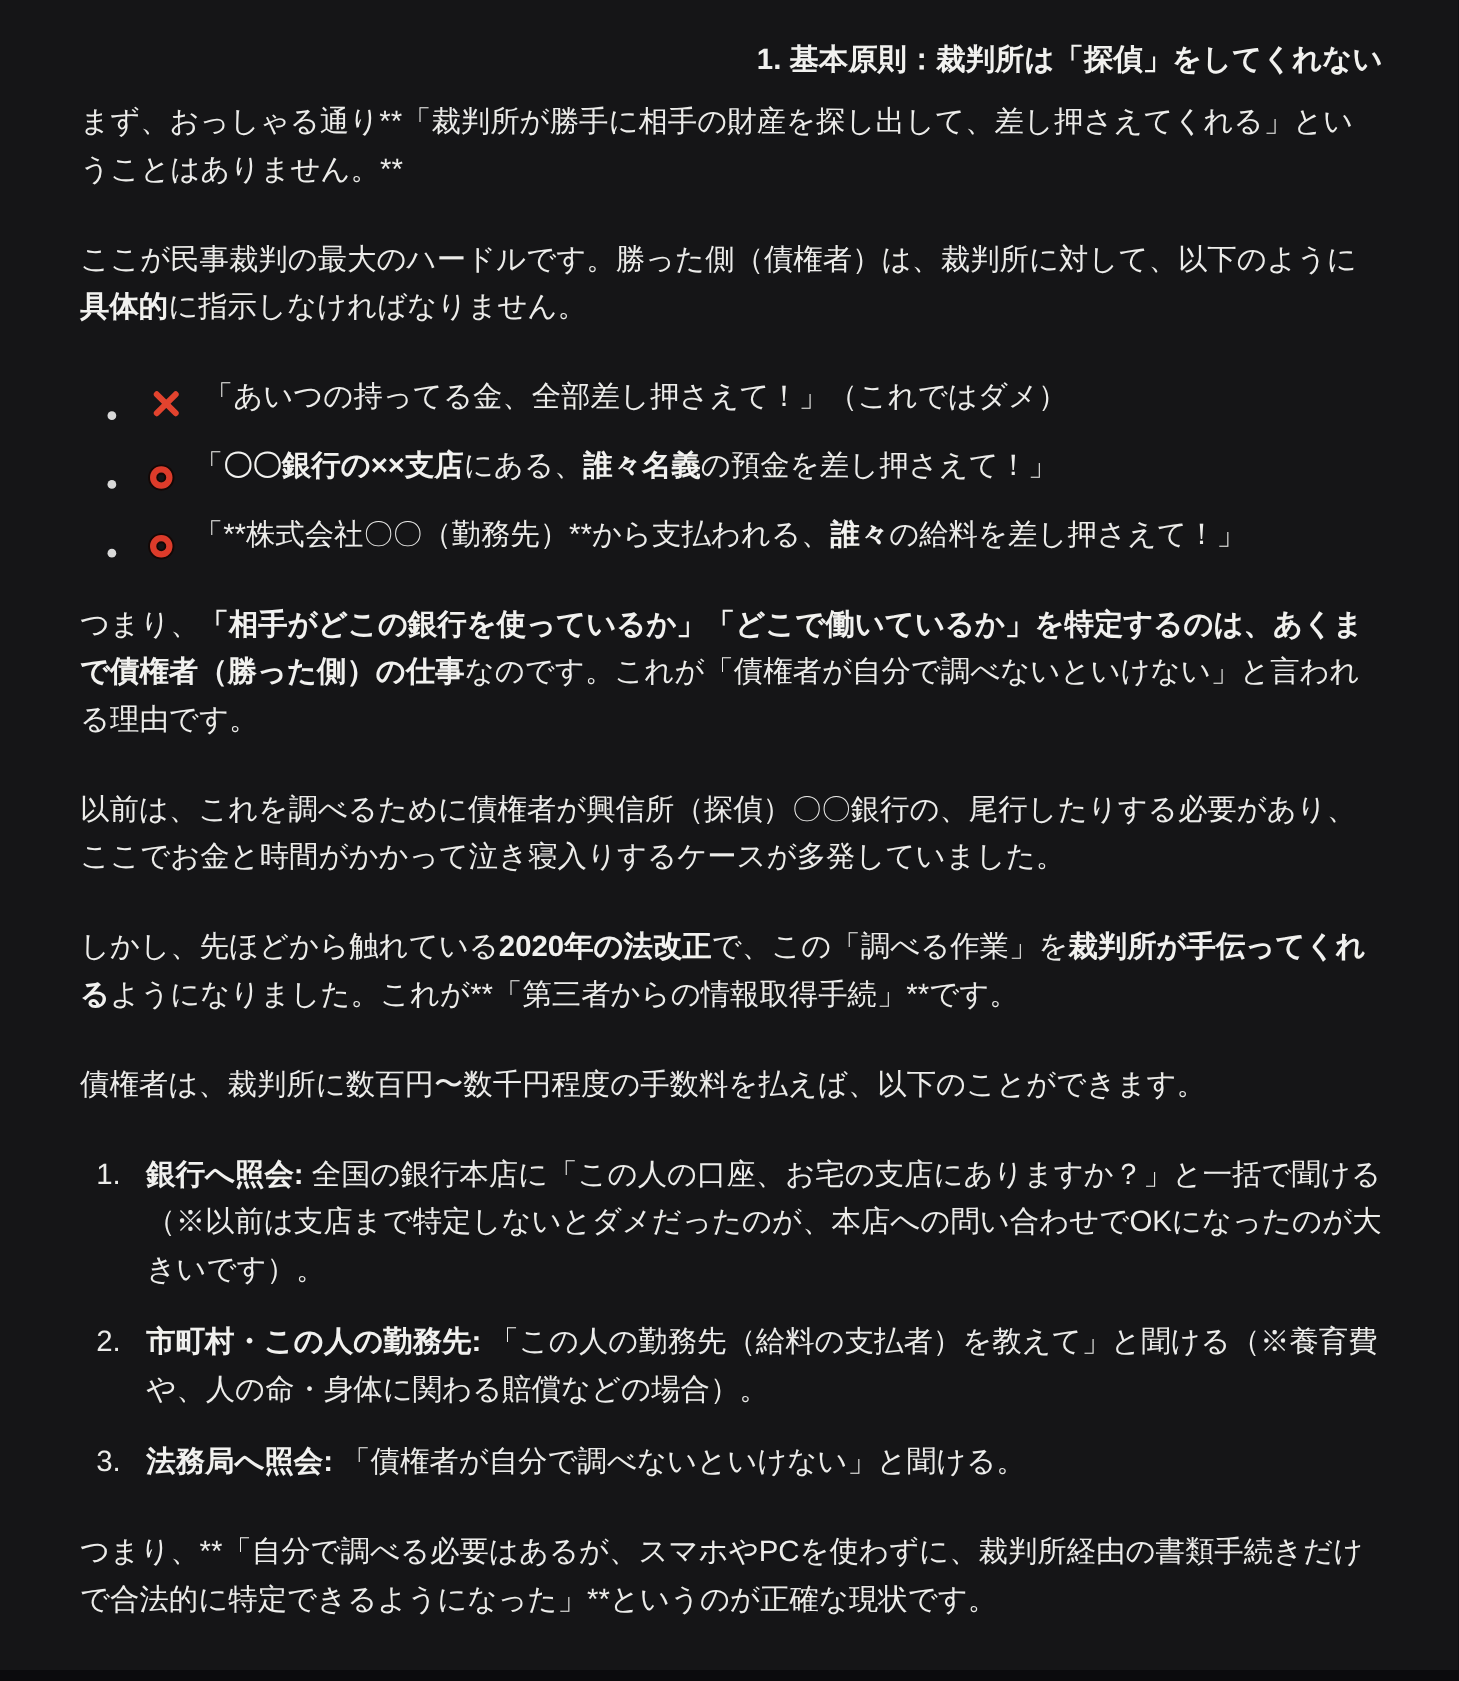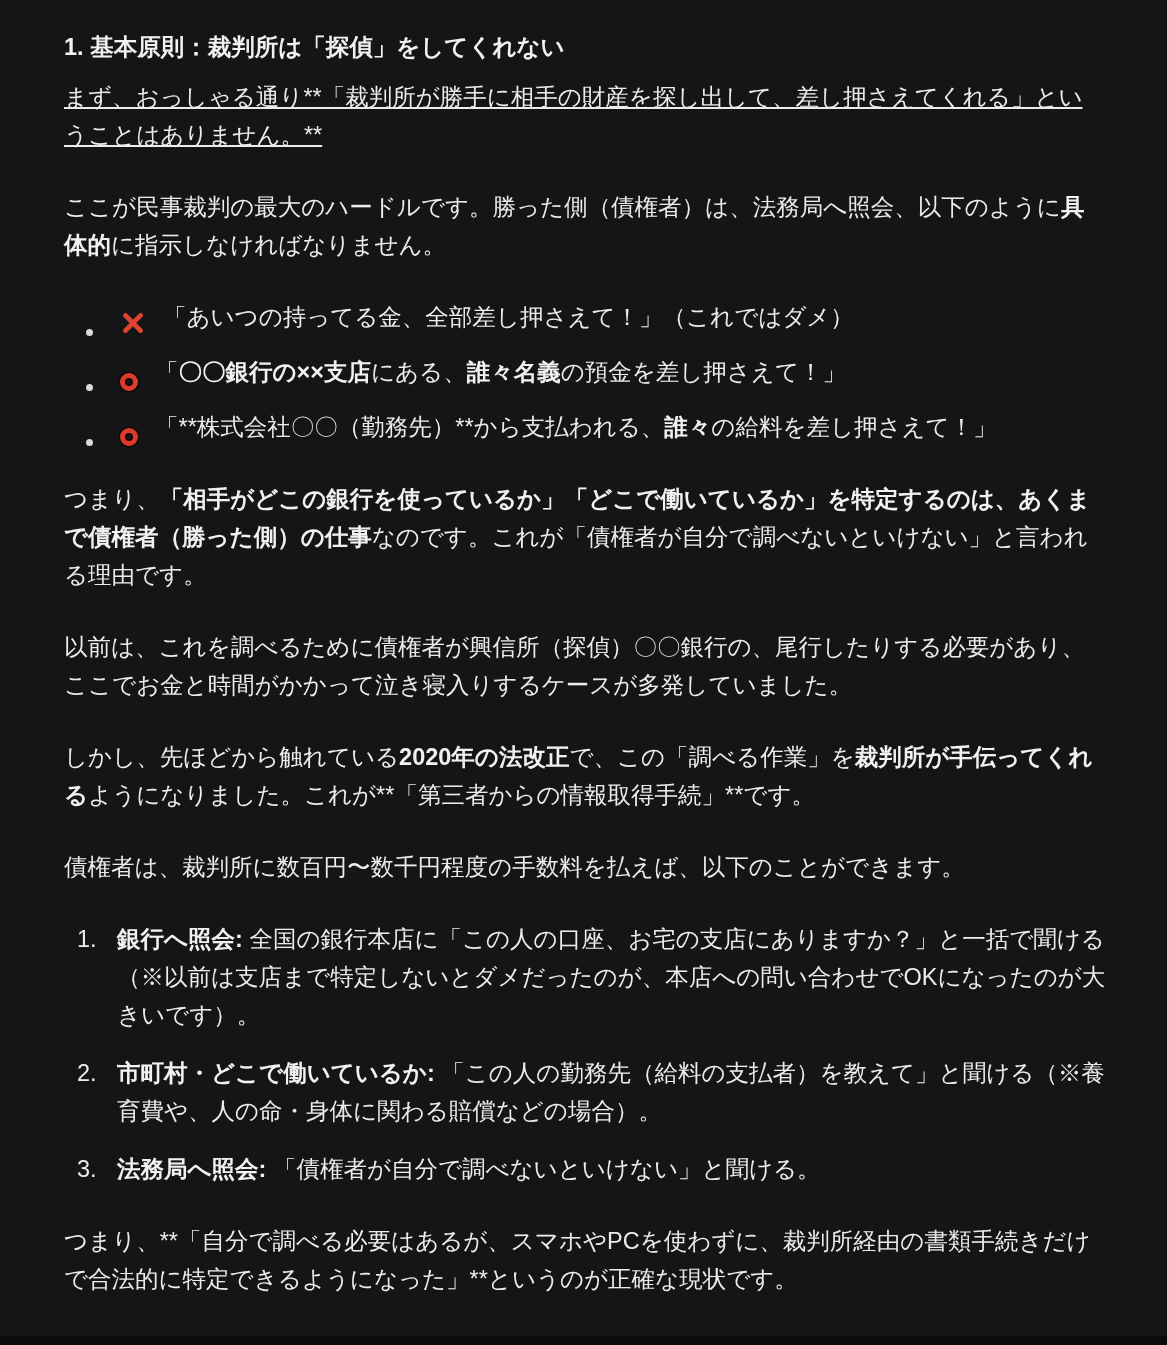--- a/index.html
+++ b/index.html
@@ -20,24 +20,25 @@
     margin-left: 64px;
     padding-top: 28px;
   }
   h3 {
     font-size: 23.5px;
     line-height: 38px;
     font-weight: 700;
     color: #f1f1ef;
     margin-top: 46px;
     margin-bottom: 12px;
+    text-align: right;
   }
   h3:first-child { margin-top: 0; }
   p { margin: 34px 0; }
-  h3 + p { margin-top: 12px; text-decoration: underline; }
+  h3 + p { margin-top: 12px; }
   strong, b { font-weight: 700; color: #f1f1ef; }
   ul.example-list {
     list-style: none;
     margin: 20px 0 26px 0;
   }
   ul.example-list li {
     display: flex;
     align-items: flex-end;
     padding-left: 22px;
     margin-bottom: 17px;
@@ -94,21 +95,21 @@
 <div class="page">
   <div class="content">
 
     <h3>1. 基本原則：裁判所は「探偵」をしてくれない</h3>
 
     <p>
       <span>まず、おっしゃる通り**「裁判所が勝手に相手の財産を探し出して、差し押さえてくれる」ということはありません。**</span>
     </p>
 
     <p>
-      <span>ここが民事裁判の最大のハードルです。勝った側（債権者）は、法務局へ照会、以下のように</span><strong>具体的</strong><span>に指示しなければなりません。</span>
+      <span>ここが民事裁判の最大のハードルです。勝った側（債権者）は、裁判所に対して、以下のように</span><strong>具体的</strong><span>に指示しなければなりません。</span>
     </p>
 
     <ul class="example-list">
       <li>
         <span class="dot"></span>
         <span class="mark mark-cross">
           <svg viewBox="0 0 24 24" aria-hidden="true">
             <path d="M5 5 L19 19 M19 5 L5 19" stroke="#e2432e" stroke-width="4.4" stroke-linecap="round" fill="none"></path>
           </svg>
         </span>
@@ -152,21 +153,21 @@
     <ol class="procedure-list">
       <li>
         <span class="num">1.</span>
         <span class="li-text">
           <strong>銀行へ照会:</strong><span> 全国の銀行本店に「この人の口座、お宅の支店にありますか？」と一括で聞ける（※以前は支店まで特定しないとダメだったのが、本店への問い合わせでOKになったのが大きいです）。</span>
         </span>
       </li>
       <li>
         <span class="num">2.</span>
         <span class="li-text">
-          <strong>市町村・どこで働いているか:</strong><span> 「この人の勤務先（給料の支払者）を教えて」と聞ける（※養育費や、人の命・身体に関わる賠償などの場合）。</span>
+          <strong>市町村・この人の勤務先:</strong><span> 「この人の勤務先（給料の支払者）を教えて」と聞ける（※養育費や、人の命・身体に関わる賠償などの場合）。</span>
         </span>
       </li>
       <li>
         <span class="num">3.</span>
         <span class="li-text">
           <strong>法務局へ照会:</strong><span> 「債権者が自分で調べないといけない」と聞ける。</span>
         </span>
       </li>
     </ol>
 

